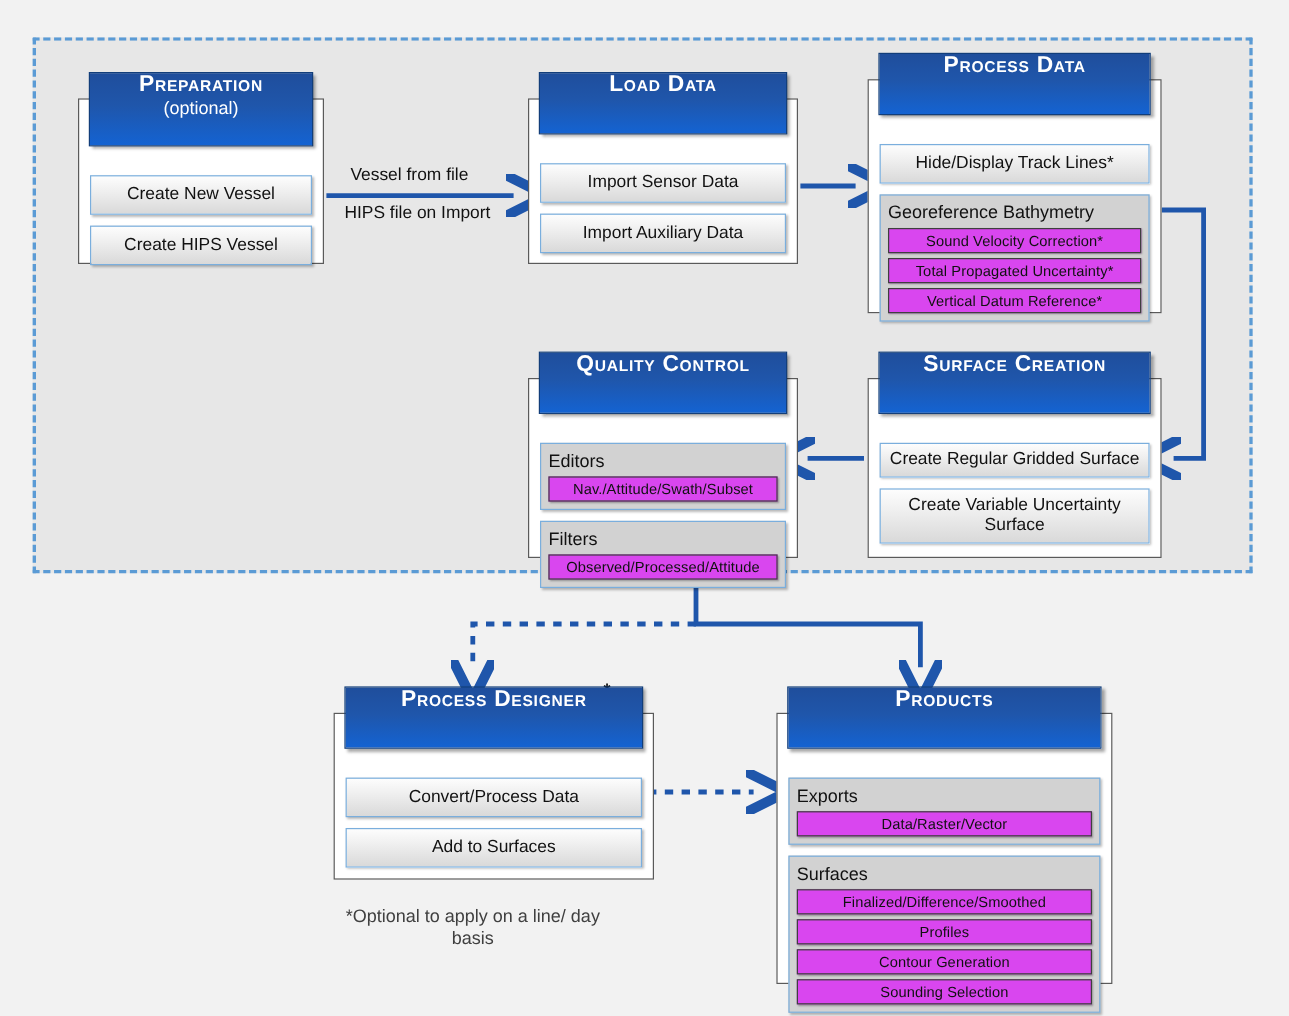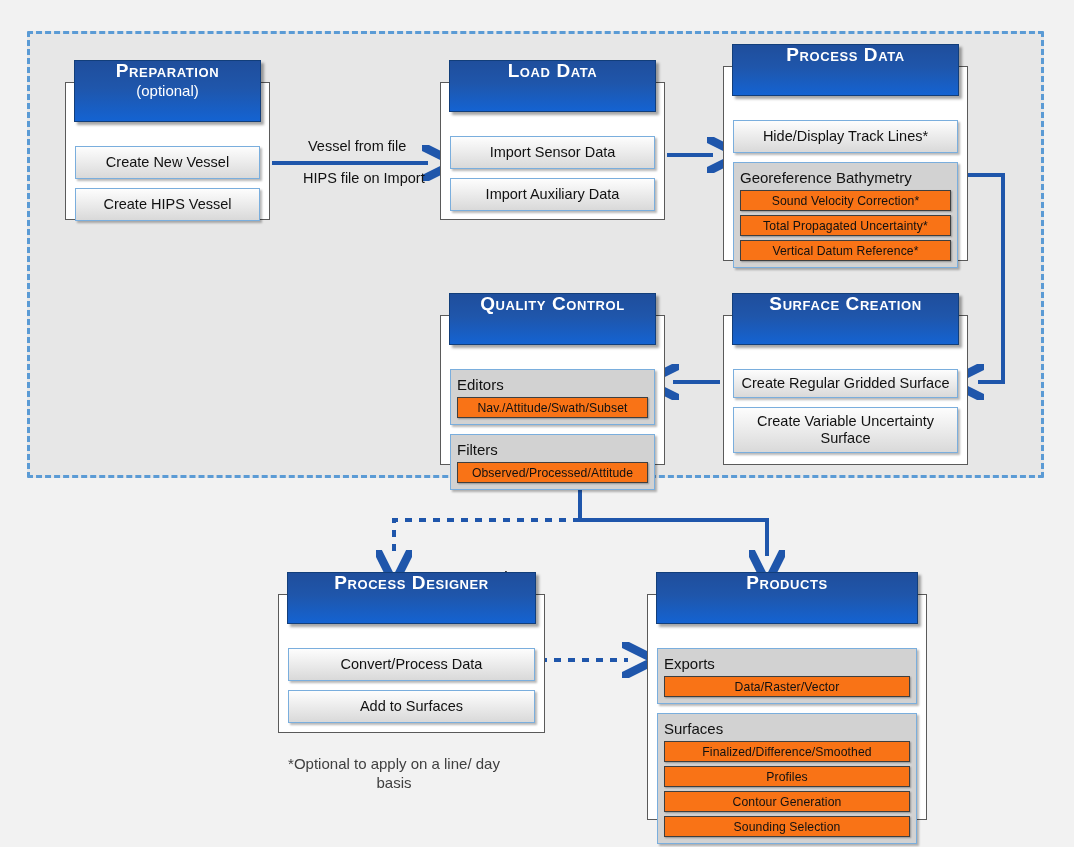--- a/index.html
+++ b/index.html
@@ -55,39 +55,39 @@
   .item.two-line{padding:5px 4px;}
 
   
   .group{
     background:#d2d2d2;border:1.2px solid #7aaedd;
     box-shadow:1.5px 1.5px 2px rgba(0,0,0,.28);
     padding:4px 6px 6px 6px;margin-bottom:9px;box-sizing:border-box;
   }
   .group .g-title{font-size:15px;text-align:left;padding:2px 0 4px;color:#111;}
   .sub{
-    background:#f97316;border:1.2px solid #3f3f3f;
+    background:#d946ef;border:1.2px solid #3f3f3f;
     box-shadow:1px 1px 1.5px rgba(0,0,0,.3);
     font-size:12.2px;text-align:center;padding:2.5px 2px;margin-bottom:4px;
     color:#111;box-sizing:border-box;letter-spacing:.1px;
   }
   .sub:last-child{margin-bottom:0;}
 
   
   #box-preparation{left:65px;top:60px;width:205px;height:160px;}
   #box-loaddata   {left:440px;top:60px;width:225px;height:160px;}
   #box-processdata{left:723px;top:44px;width:245px;height:217px;}
   #box-quality    {left:440px;top:293px;width:225px;height:172px;}
   #box-surface    {left:723px;top:293px;width:245px;height:172px;}
   #box-designer   {left:278px;top:572px;width:267px;height:161px;}
   #box-products   {left:647px;top:572px;width:280px;height:248px;}
 
   
   .edge-label{
-    position:absolute;font-size:14.5px;color:#111;white-space:nowrap;margin-left:16px;
+    position:absolute;font-size:14.5px;color:#111;white-space:nowrap;
   }
   #lbl-vessel{left:292px;top:138px;}
   #lbl-hips  {left:287px;top:170px;}
 
   .footnote{
     position:absolute;left:278px;top:755px;width:232px;
     text-align:center;font-size:15px;line-height:1.25;color:#404040;
   }
   .star-mark{
     position:absolute;left:503px;top:567px;font-size:15px;font-weight:bold;color:#111;

